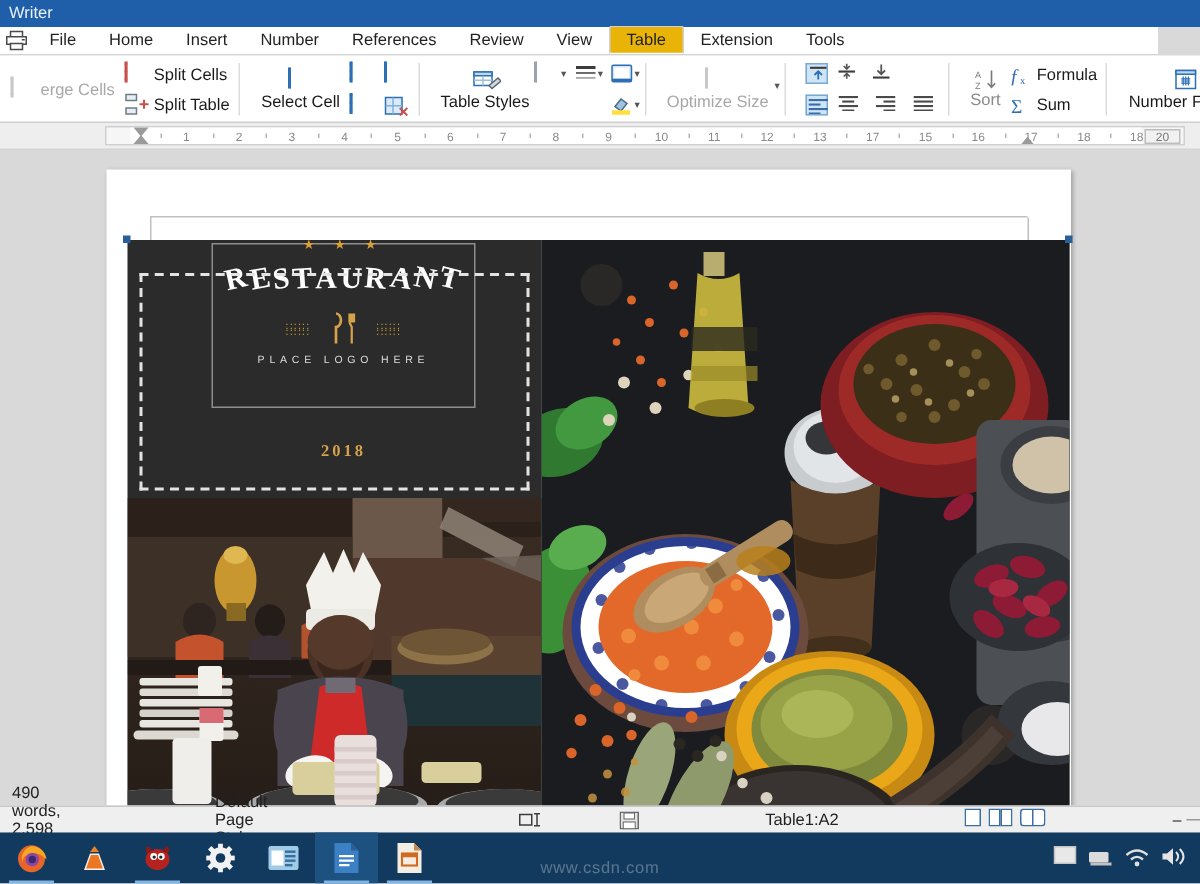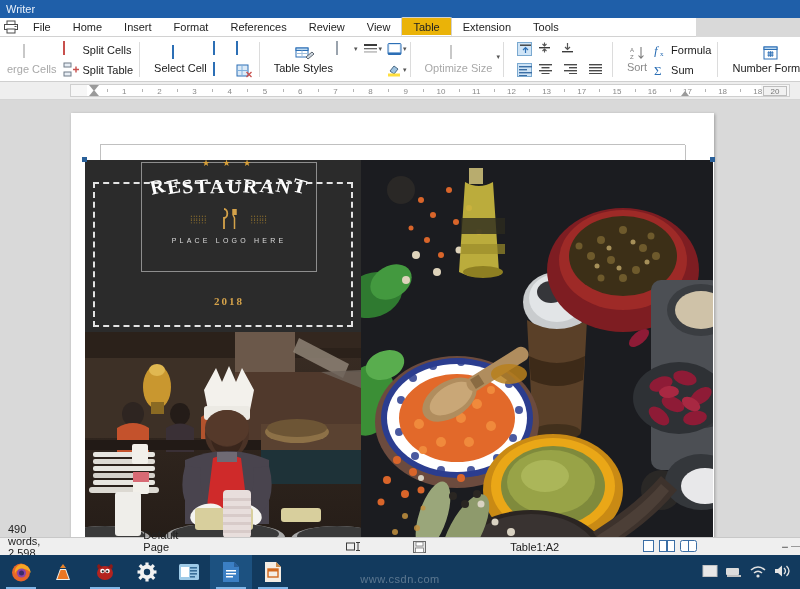--- a/index.html
+++ b/index.html
@@ -16,21 +16,21 @@
   
   .titlebar {
     position:absolute; left:0; top:0; width:800px; height:18px;
     background:#1f5fa9; color:#ffffff;
     font-size:11px; line-height:18px; padding-left:6px;
   }
   .titlebar .title { color:#e8f0fa; }
 
   
   .menubar {
-    position:absolute; left:0; top:18px; width:696px; height:19px;
+    position:absolute; left:0; top:18px; width:772px; height:19px;
     background:#ffffff; border-bottom:1px solid #d2d2d2;
     display:flex; align-items:flex-end;
   }
   .qa-icon {
     width:22px; height:19px; display:flex; align-items:center; justify-content:center;
   }
   .menu-item {
     font-size:11px; line-height:18px; height:19px;
     padding:0 11px; color:#222; cursor:default; white-space:nowrap;
     display:flex; align-items:center;
@@ -236,21 +236,21 @@
         <div class="menu-item">
           <span>File</span>
         </div>
         <div class="menu-item">
           <span>Home</span>
         </div>
         <div class="menu-item">
           <span>Insert</span>
         </div>
         <div class="menu-item">
-          <span>Format</span>
+          <span>Number</span>
         </div>
         <div class="menu-item">
           <span>References</span>
         </div>
         <div class="menu-item">
           <span>Review</span>
         </div>
         <div class="menu-item">
           <span>View</span>
         </div>
@@ -263,21 +263,21 @@
         <div class="menu-item">
           <span>Tools</span>
         </div>
       </div>
   </div>
 
   <div class="ribbon">
 
     <div class="rgroup">
       <div class="rcol">
-        <div class="rbtn disabled" style="flex-direction:column;height:45px;justify-content:center;">
+        <div class="rbtn disabled" style="height:45px;justify-content:center;">
           <span class="gicon"><span class="tblgrid gray"></span></span>
           <span class="rlabel">erge Cells</span>
         </div>
       </div>
       <div class="rcol">
         <div class="rbtn">
           <span class="gicon"><span class="tblgrid red"></span></span>
           <span class="rlabel">Split Cells</span>
         </div>
         <div class="rbtn">

